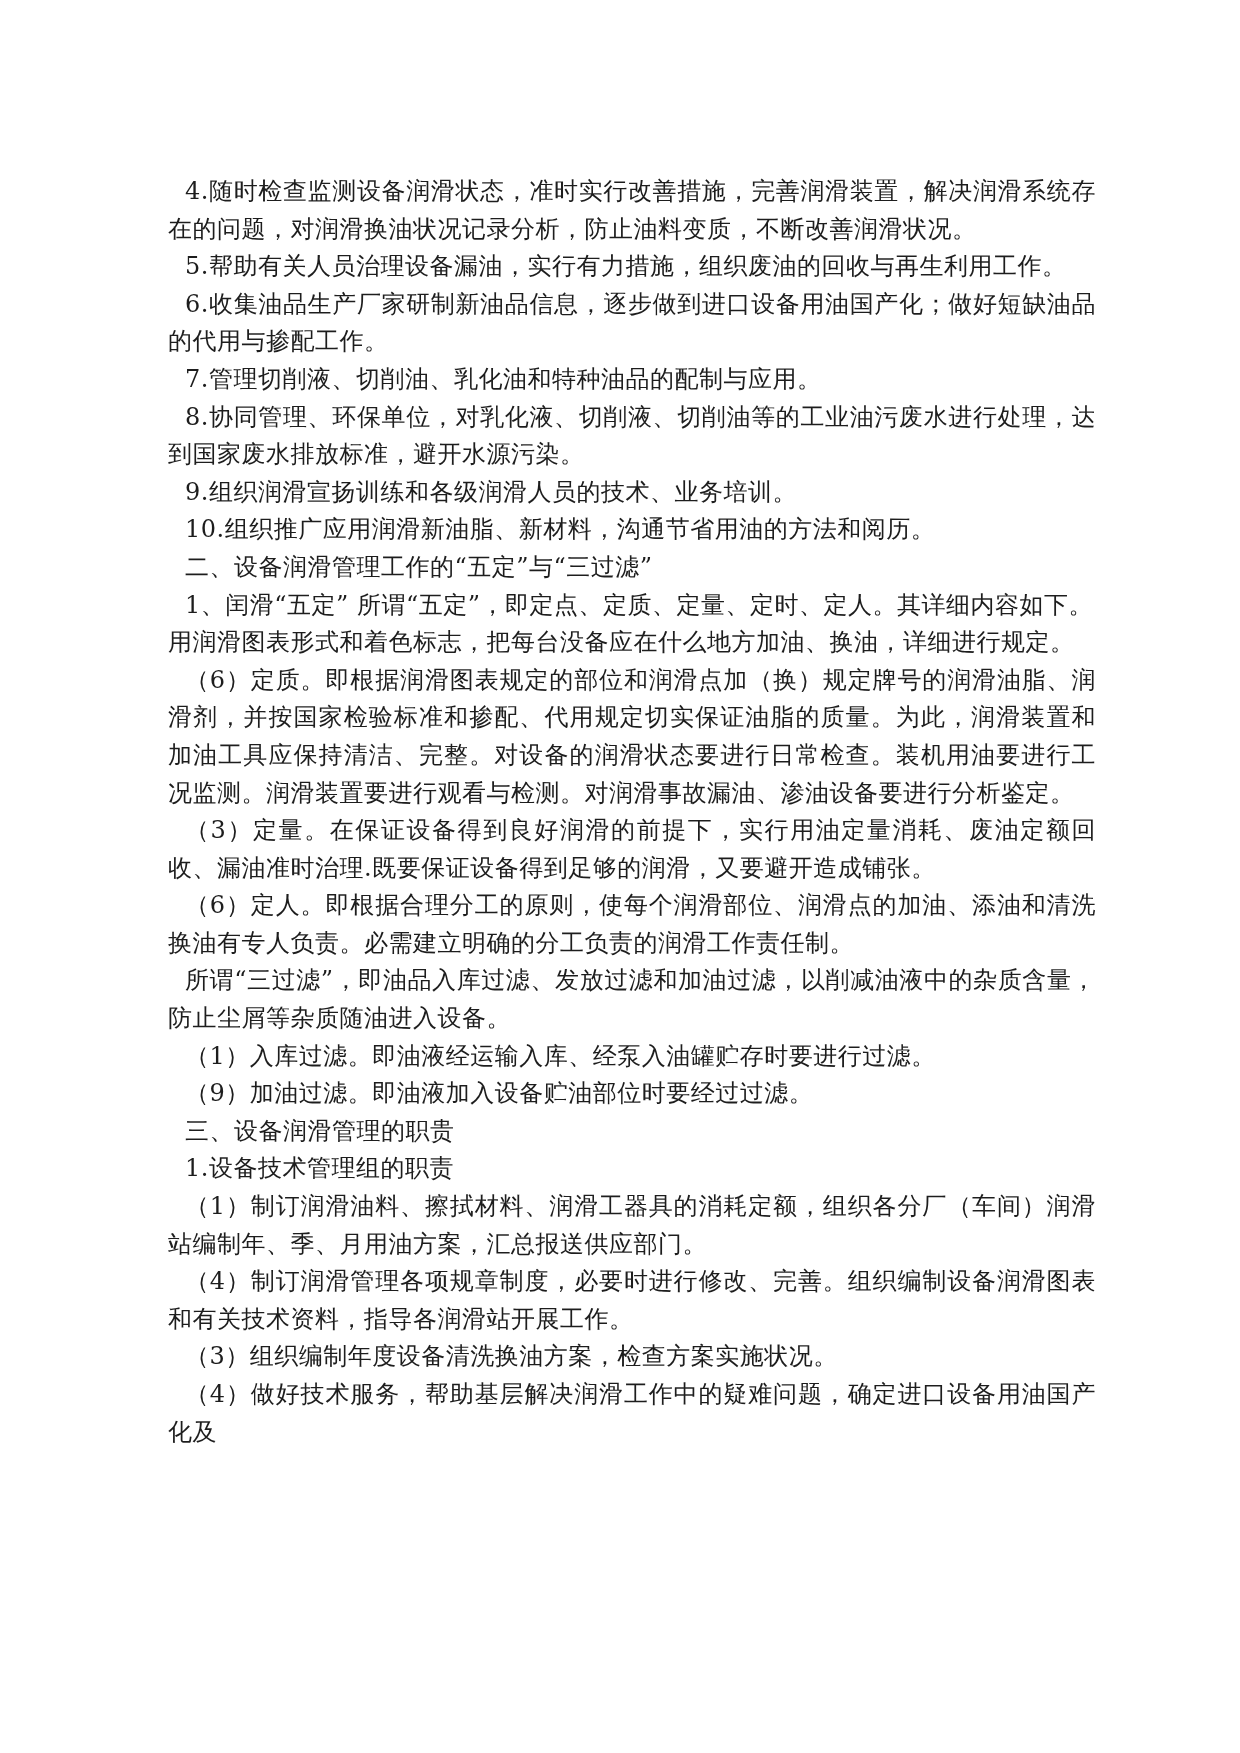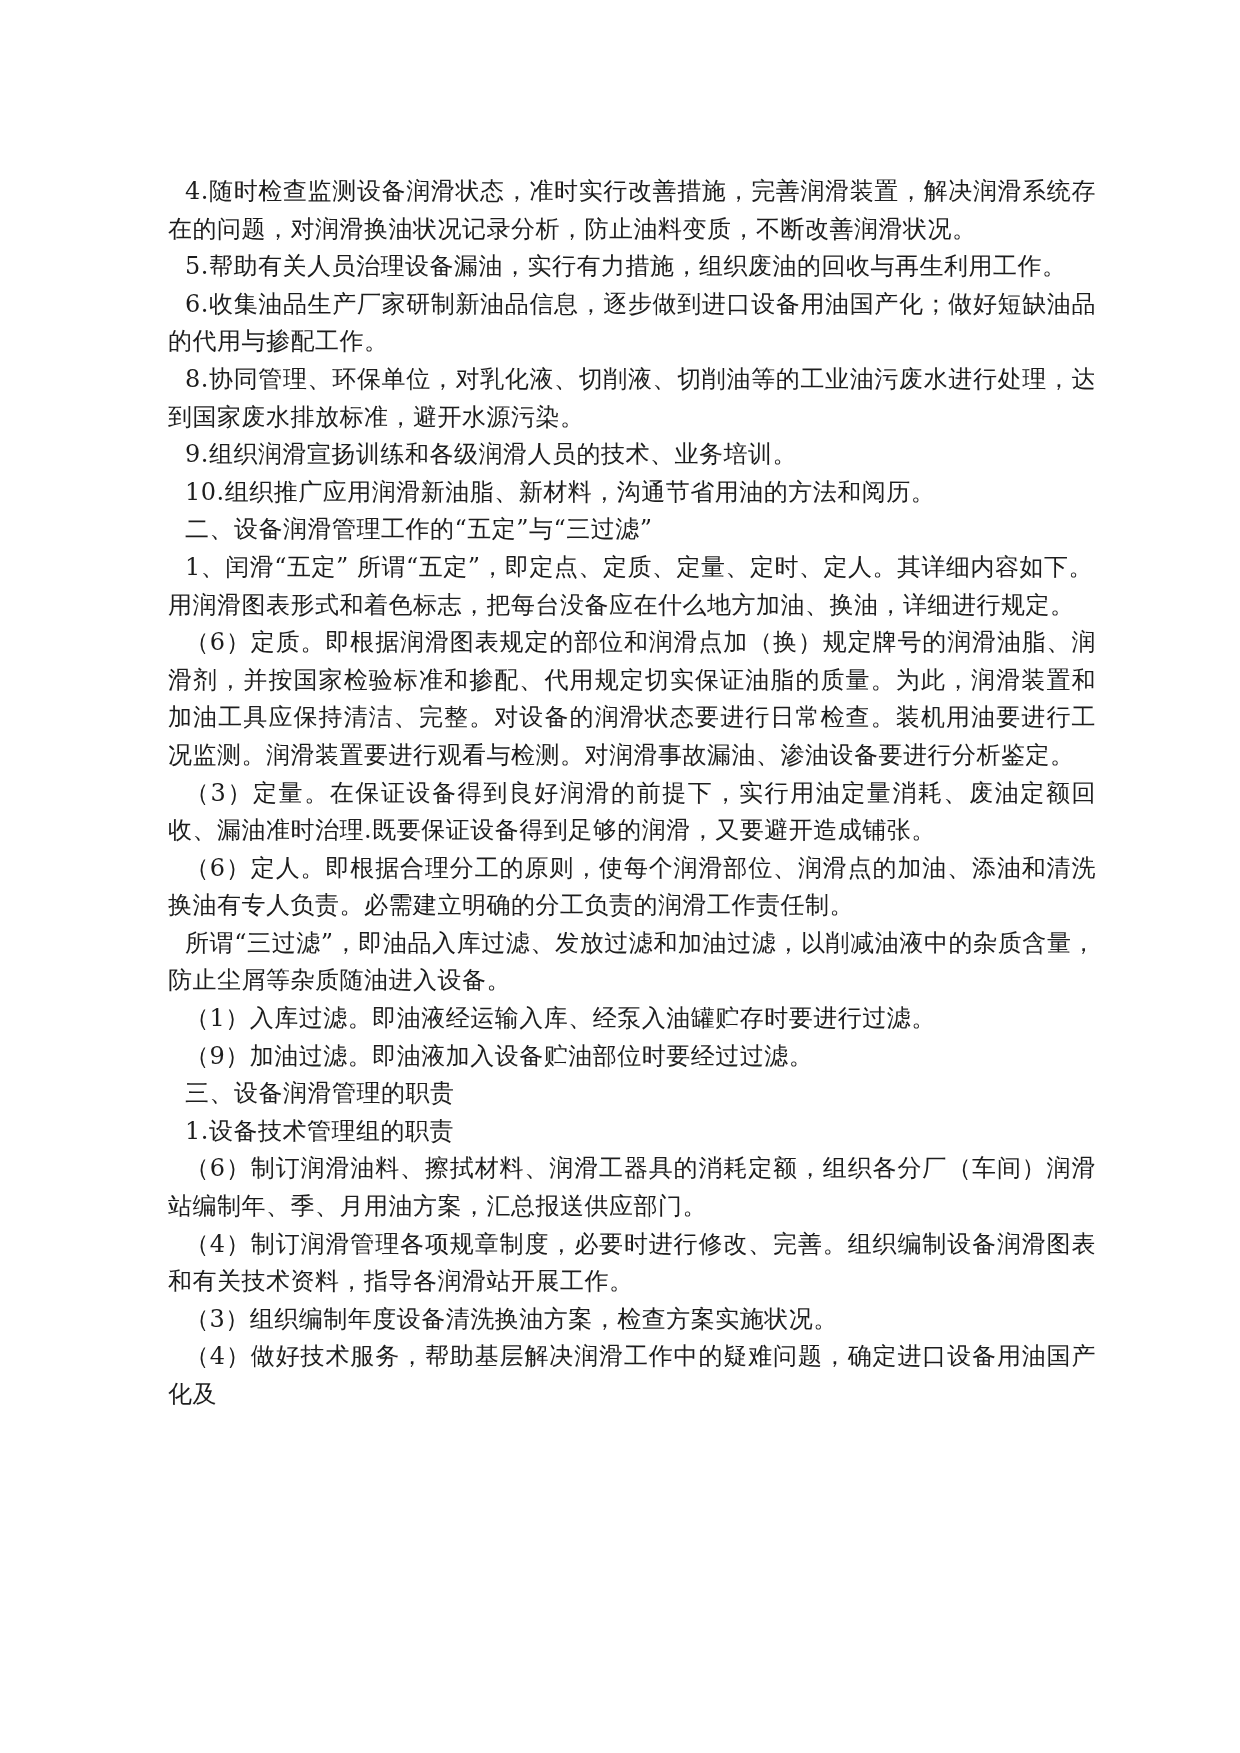--- a/index.html
+++ b/index.html
@@ -41,32 +41,33 @@
 </style>
 </head>
 <body>
 
 <div class="page">
   <div class="doc-body">
 
   <p>4.随时检查监测设备润滑状态，准时实行改善措施，完善润滑装置，解决润滑系统存在的问题，对润滑换油状况记录分析，防止油料变质，不断改善润滑状况。</p>
       <p>5.帮助有关人员治理设备漏油，实行有力措施，组织废油的回收与再生利用工作。</p>
       <p>6.收集油品生产厂家研制新油品信息，逐步做到进口设备用油国产化；做好短缺油品的代用与掺配工作。</p>
+      <p>7.管理切削液、切削油、乳化油和特种油品的配制与应用。</p>
       <p>8.协同管理、环保单位，对乳化液、切削液、切削油等的工业油污废水进行处理，达到国家废水排放标准，避开水源污染。</p>
       <p>9.组织润滑宣扬训练和各级润滑人员的技术、业务培训。</p>
       <p>10.组织推广应用润滑新油脂、新材料，沟通节省用油的方法和阅历。</p>
       <p>二、设备润滑管理工作的“五定”与“三过滤”</p>
       <p>1、闰滑“五定” 所谓“五定”，即定点、定质、定量、定时、定人。其详细内容如下。</p>
       <p class="no-indent">用润滑图表形式和着色标志，把每台没备应在什么地方加油、换油，详细进行规定。</p>
       <p>（6）定质。即根据润滑图表规定的部位和润滑点加（换）规定牌号的润滑油脂、润滑剂，并按国家检验标准和掺配、代用规定切实保证油脂的质量。为此，润滑装置和加油工具应保持清洁、完整。对设备的润滑状态要进行日常检查。装机用油要进行工况监测。润滑装置要进行观看与检测。对润滑事故漏油、渗油设备要进行分析鉴定。</p>
       <p>（3）定量。在保证设备得到良好润滑的前提下，实行用油定量消耗、废油定额回收、漏油准时治理.既要保证设备得到足够的润滑，又要避开造成铺张。</p>
       <p>（6）定人。即根据合理分工的原则，使每个润滑部位、润滑点的加油、添油和清洗换油有专人负责。必需建立明确的分工负责的润滑工作责任制。</p>
       <p>所谓“三过滤”，即油品入库过滤、发放过滤和加油过滤，以削减油液中的杂质含量，防止尘屑等杂质随油进入设备。</p>
       <p>（1）入库过滤。即油液经运输入库、经泵入油罐贮存时要进行过滤。</p>
       <p>（9）加油过滤。即油液加入设备贮油部位时要经过过滤。</p>
       <p>三、设备润滑管理的职贵</p>
       <p>1.设备技术管理组的职责</p>
-      <p>（6）制订润滑油料、擦拭材料、润滑工器具的消耗定额，组织各分厂（车间）润滑站编制年、季、月用油方案，汇总报送供应部门。</p>
+      <p>（1）制订润滑油料、擦拭材料、润滑工器具的消耗定额，组织各分厂（车间）润滑站编制年、季、月用油方案，汇总报送供应部门。</p>
       <p>（4）制订润滑管理各项规章制度，必要时进行修改、完善。组织编制设备润滑图表和有关技术资料，指导各润滑站开展工作。</p>
       <p>（3）组织编制年度设备清洗换油方案，检查方案实施状况。</p>
       <p>（4）做好技术服务，帮助基层解决润滑工作中的疑难问题，确定进口设备用油国产化及</p>
     </div>
 </div>
 
 </body></html>

